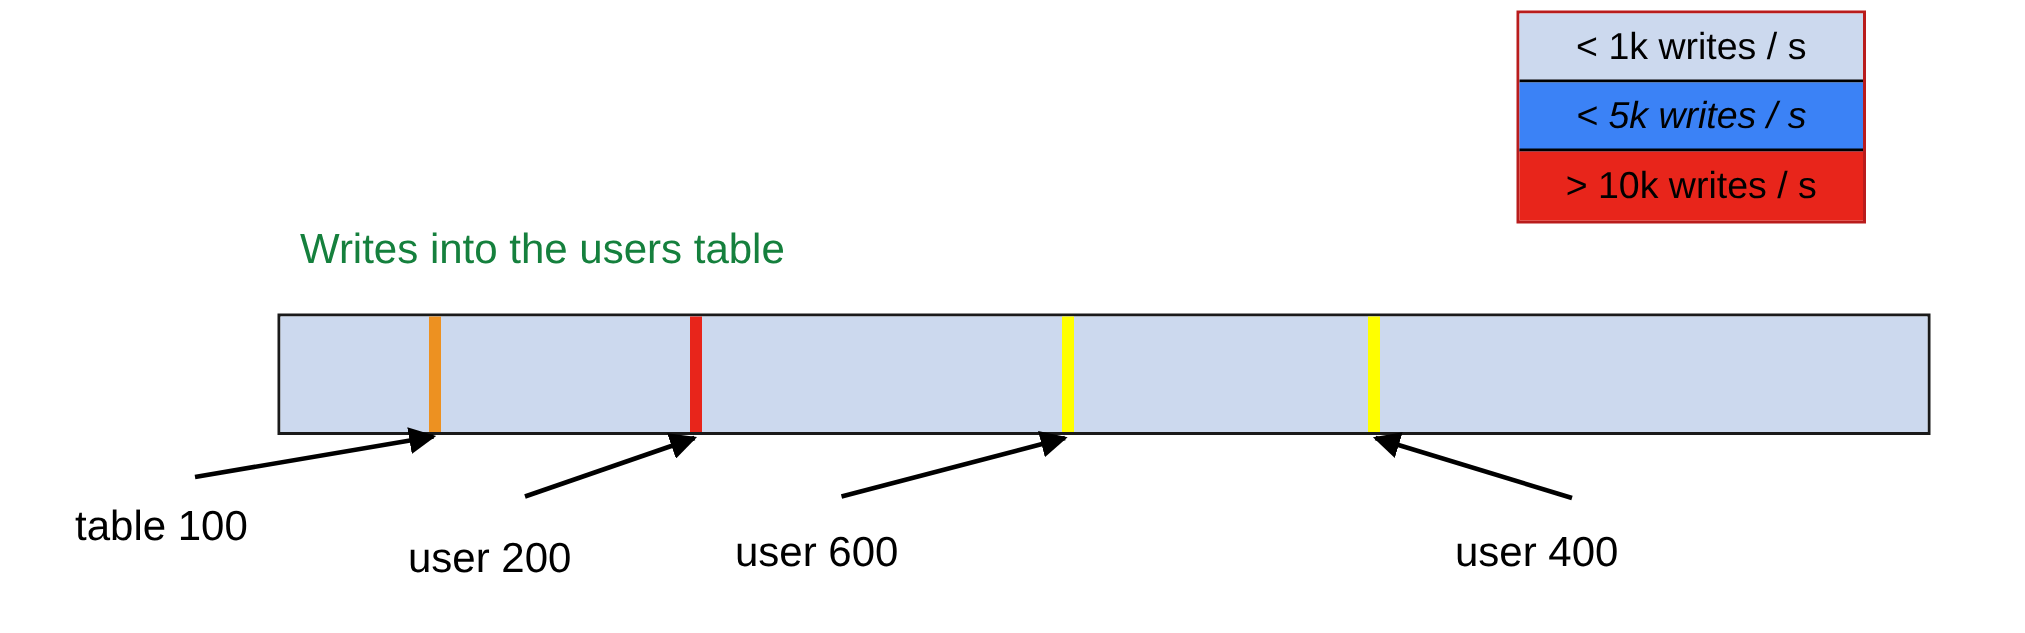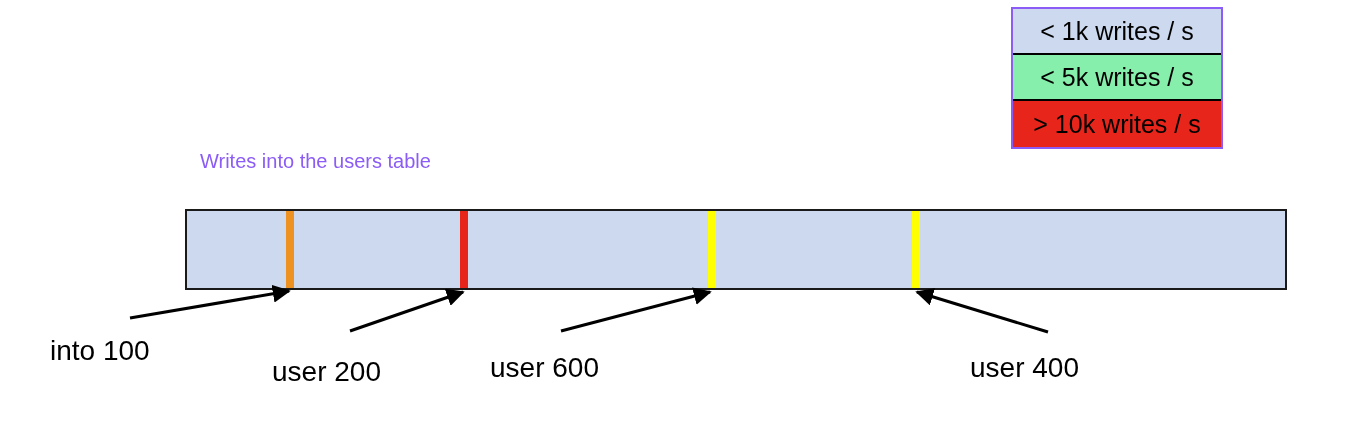--- a/index.html
+++ b/index.html
@@ -14,22 +14,22 @@
     background: #ffffff;
     font-family: "Liberation Sans", sans-serif;
     overflow: hidden;
   }
 
   
   #legend {
     position: absolute;
     left: 1011px;
     top: 7px;
-    width: 212px;
-    border: 2px solid #8b5cf6;
+    width: 233px;
+    border: 2px solid #b91c1c;
     box-sizing: border-box;
   }
   .legend-row {
     height: 46px;
     box-sizing: border-box;
     display: flex;
     align-items: center;
     justify-content: center;
     border-bottom: 2px solid #000000;
   }
@@ -39,22 +39,22 @@
     color: #000000;
     line-height: 1;
     white-space: nowrap;
   }
 
   
   #chart-title {
     position: absolute;
     left: 200px;
     top: 150px;
-    font-size: 20px;
-    color: #8b5cf6;
+    font-size: 28px;
+    color: #15803d;
     white-space: nowrap;
   }
 
   
   #bar {
     position: absolute;
     left: 185px;
     top: 209px;
     width: 1102px;
     height: 81px;
@@ -92,21 +92,21 @@
 </style>
 </head>
 <body>
 
 <div id="stage">
 
   <div id="legend">
       <div class="legend-row" style="background: rgb(204, 217, 238);">
         <span class="legend-label">&lt; 1k writes / s</span>
       </div>
-      <div class="legend-row" style="background: #86efac;">
+      <div class="legend-row" style="background: #3b82f6; font-style: italic;">
         <span class="legend-label">&lt; 5k writes / s</span>
       </div>
       <div class="legend-row" style="background: rgb(232, 37, 27);">
         <span class="legend-label">&gt; 10k writes / s</span>
       </div>
     </div>
 
   <div id="chart-title">Writes into the users table</div>
 
   <div id="bar" style="left: 185px; width: 1102px; border-color: rgb(26, 26, 26);">
@@ -125,19 +125,19 @@
     </defs>
     <g id="arrow-lines">
         <line x1="130" y1="318" x2="289" y2="291" stroke="#000000" stroke-width="3" marker-end="url(#arrowhead)"></line>
         <line x1="350" y1="331" x2="463" y2="292" stroke="#000000" stroke-width="3" marker-end="url(#arrowhead)"></line>
         <line x1="561" y1="331" x2="710" y2="292" stroke="#000000" stroke-width="3" marker-end="url(#arrowhead)"></line>
         <line x1="1048" y1="332" x2="917" y2="292" stroke="#000000" stroke-width="3" marker-end="url(#arrowhead)"></line>
       </g>
   </svg>
 
   <div id="callouts">
-      <div class="callout-label" style="left: 50px; top: 335px;">into 100</div>
+      <div class="callout-label" style="left: 50px; top: 335px;">table 100</div>
       <div class="callout-label" style="left: 272px; top: 356px;">user 200</div>
       <div class="callout-label" style="left: 490px; top: 352px;">user 600</div>
       <div class="callout-label" style="left: 970px; top: 352px; text-align: right;">user 400</div>
     </div>
 
 </div>
 
 </body></html>

